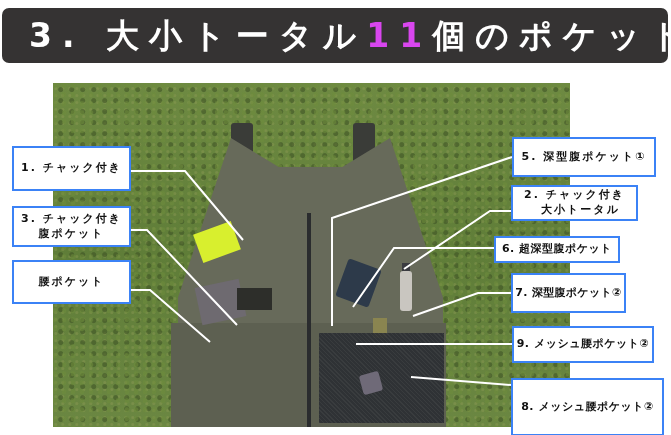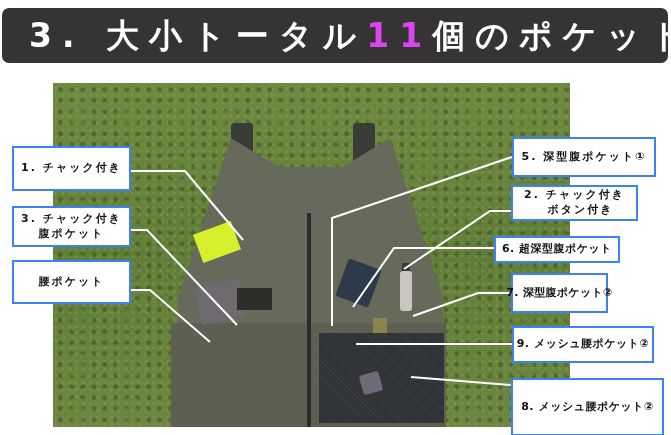--- a/index.html
+++ b/index.html
@@ -123,26 +123,26 @@
 </div>
 <div class="label" style="left:12px; top:260px; width:119px; height:44px;">
   <span class="ln">腰ポケット</span>
 </div>
 
 <div class="label" style="left:512px; top:137px; width:144px; height:40px;">
   <span class="ln">5. 深型腹ポケット①</span>
 </div>
 <div class="label" style="left:511px; top:185px; width:127px; height:36px;">
   <span class="ln">2. チャック付き</span>
-  <span class="ln" style="padding-left:12px;">ボタン付き</span>
+  <span class="ln" style="padding-left:12px;">大小トータル</span>
 </div>
 <div class="label" style="left:494px; top:236px; width:126px; height:27px;">
   <span class="ln" style="letter-spacing:0.5px;">6. 超深型腹ポケット</span>
 </div>
-<div class="label" style="left:511px; top:273px; width:97px; height:40px;">
+<div class="label" style="left:511px; top:273px; width:115px; height:40px;">
   <span class="ln" style="letter-spacing:0.3px;">7. 深型腹ポケット②</span>
 </div>
 <div class="label" style="left:512px; top:326px; width:142px; height:37px;">
   <span class="ln" style="letter-spacing:0.5px;">9. メッシュ腰ポケット②</span>
 </div>
 <div class="label" style="left:511px; top:378px; width:153px; height:58px;">
   <span class="ln" style="letter-spacing:0.5px;">8. メッシュ腰ポケット②</span>
 </div>
 
 </body></html>

